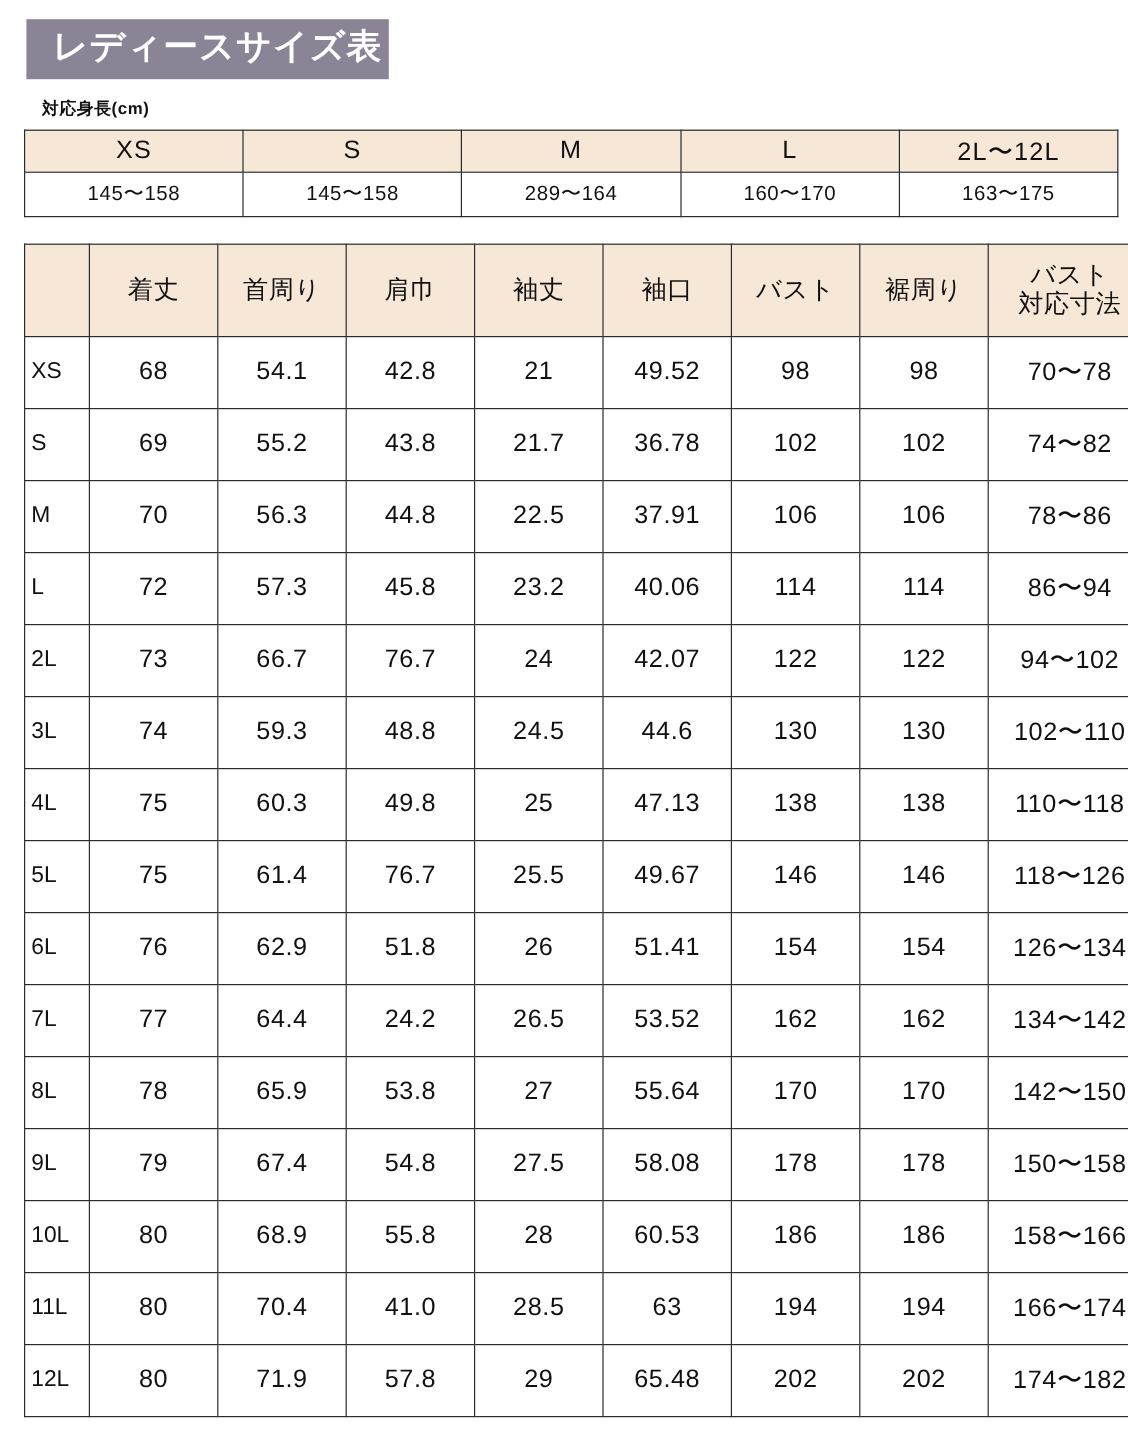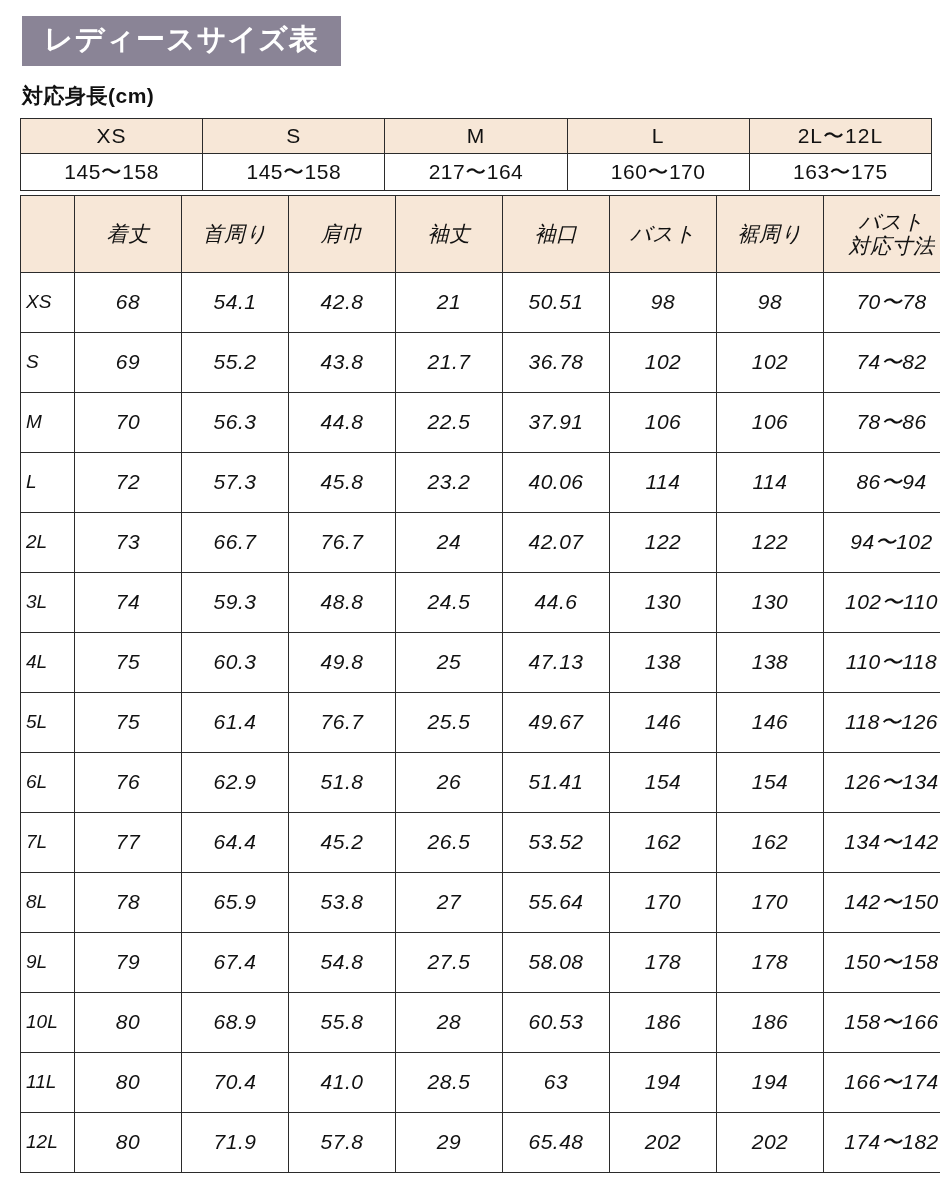--- a/index.html
+++ b/index.html
@@ -22,28 +22,28 @@
     padding: 16px 14px 0 14px;
   }
   
   .title-banner {
     display: inline-block;
     background: #8a8496;
     color: #ffffff;
     font-size: 29px;
     font-weight: bold;
     letter-spacing: 1px;
-    padding: 8px 22px 10px 22px;
+    padding: 8px 5px 10px 22px;
     line-height: 1.1;
     margin-left: 8px;
   }
   
   .sub-heading {
-    margin: 16px 0 8px 8px;
-    font-size: 21px;
+    margin: 16px 0 8px 21px;
+    font-size: 14px;
     font-weight: bold;
     letter-spacing: 0.5px;
     color: #111;
   }
   
   table {
     border-collapse: collapse;
     table-layout: fixed;
   }
   td, th {
@@ -60,30 +60,29 @@
   }
   .height-table th {
     background: #f7e7d7;
     font-size: 21px;
     height: 32px;
     font-weight: normal;
     letter-spacing: 1px;
   }
   .height-table td {
     background: #ffffff;
-    font-size: 21px;
+    font-size: 17px;
     height: 34px;
     letter-spacing: 0.5px;
     margin-left: 12px;
   }
   
   .measure-wrap {
-    margin-top: 4px;
+    margin-top: 22px;
     margin-left: 6px;
-    font-style: italic;
   }
   .measure-table {
     width: 912px;
   }
   .measure-table thead th {
     background: #f7e7d7;
     font-size: 21px;
     font-weight: normal;
     height: 72px;
     line-height: 1.15;
@@ -128,21 +127,21 @@
         <th>S</th>
         <th>M</th>
         <th>L</th>
         <th>2L〜12L</th>
       </tr>
     </thead>
     <tbody>
       <tr>
         <td>145〜158</td>
         <td>145〜158</td>
-        <td>217〜164</td>
+        <td>289〜164</td>
         <td>160〜170</td>
         <td>163〜175</td>
       </tr>
     </tbody>
   </table>
 
   <div class="measure-wrap">
     <table class="measure-table">
       <colgroup>
         <col class="col-size">
@@ -172,21 +171,21 @@
         </tr>
       </thead>
       <tbody>
 
       <tr>
             <td class="rowhead">XS</td>
             <td>68</td>
             <td>54.1</td>
             <td>42.8</td>
             <td>21</td>
-            <td>50.51</td>
+            <td>49.52</td>
             <td>98</td>
             <td>98</td>
             <td>70〜78</td>
           </tr>
           <tr>
             <td class="rowhead">S</td>
             <td>69</td>
             <td>55.2</td>
             <td>43.8</td>
             <td>21.7</td>
@@ -269,21 +268,21 @@
             <td>26</td>
             <td>51.41</td>
             <td>154</td>
             <td>154</td>
             <td>126〜134</td>
           </tr>
           <tr>
             <td class="rowhead">7L</td>
             <td>77</td>
             <td>64.4</td>
-            <td>45.2</td>
+            <td>24.2</td>
             <td>26.5</td>
             <td>53.52</td>
             <td>162</td>
             <td>162</td>
             <td>134〜142</td>
           </tr>
           <tr>
             <td class="rowhead">8L</td>
             <td>78</td>
             <td>65.9</td>

